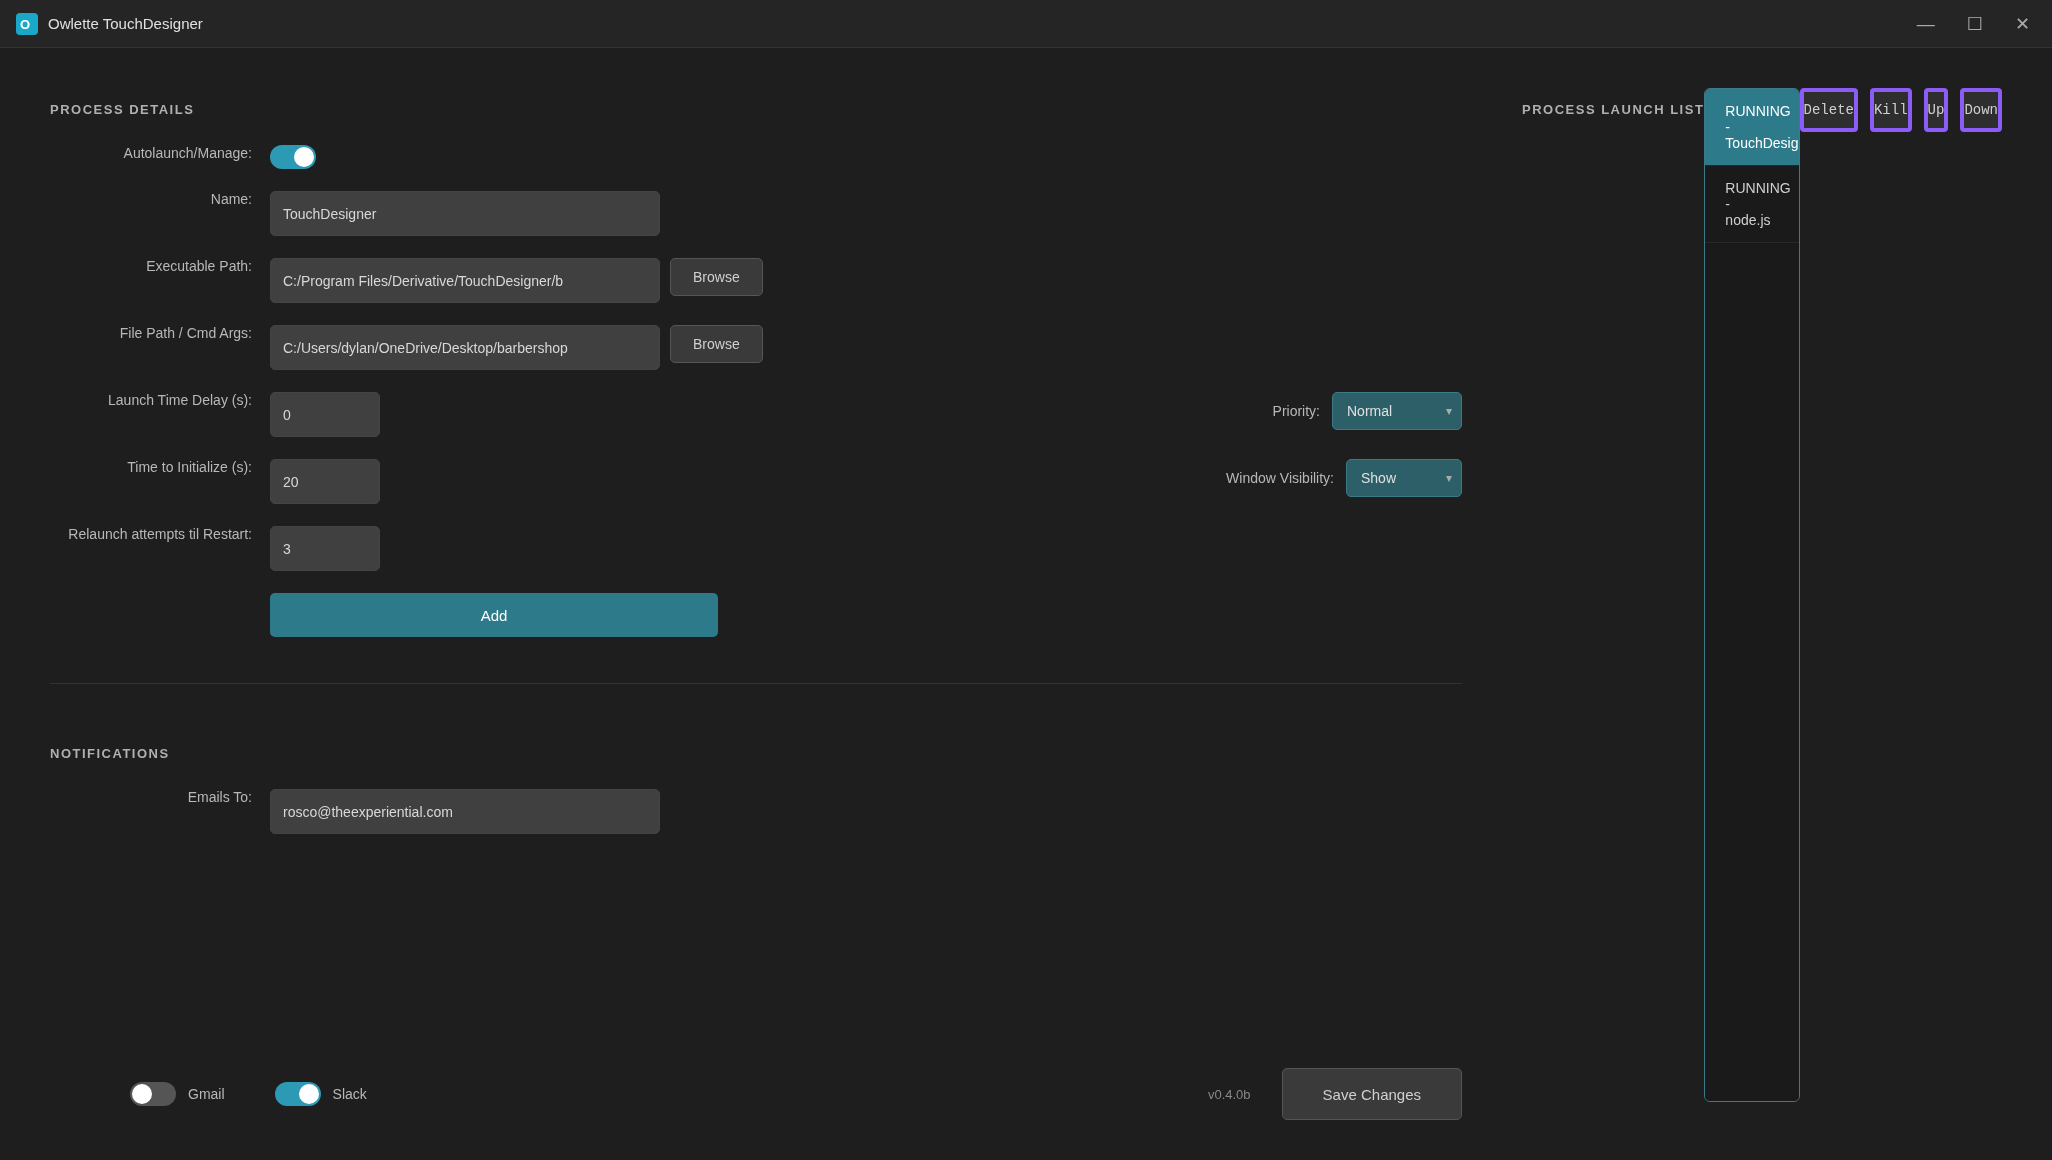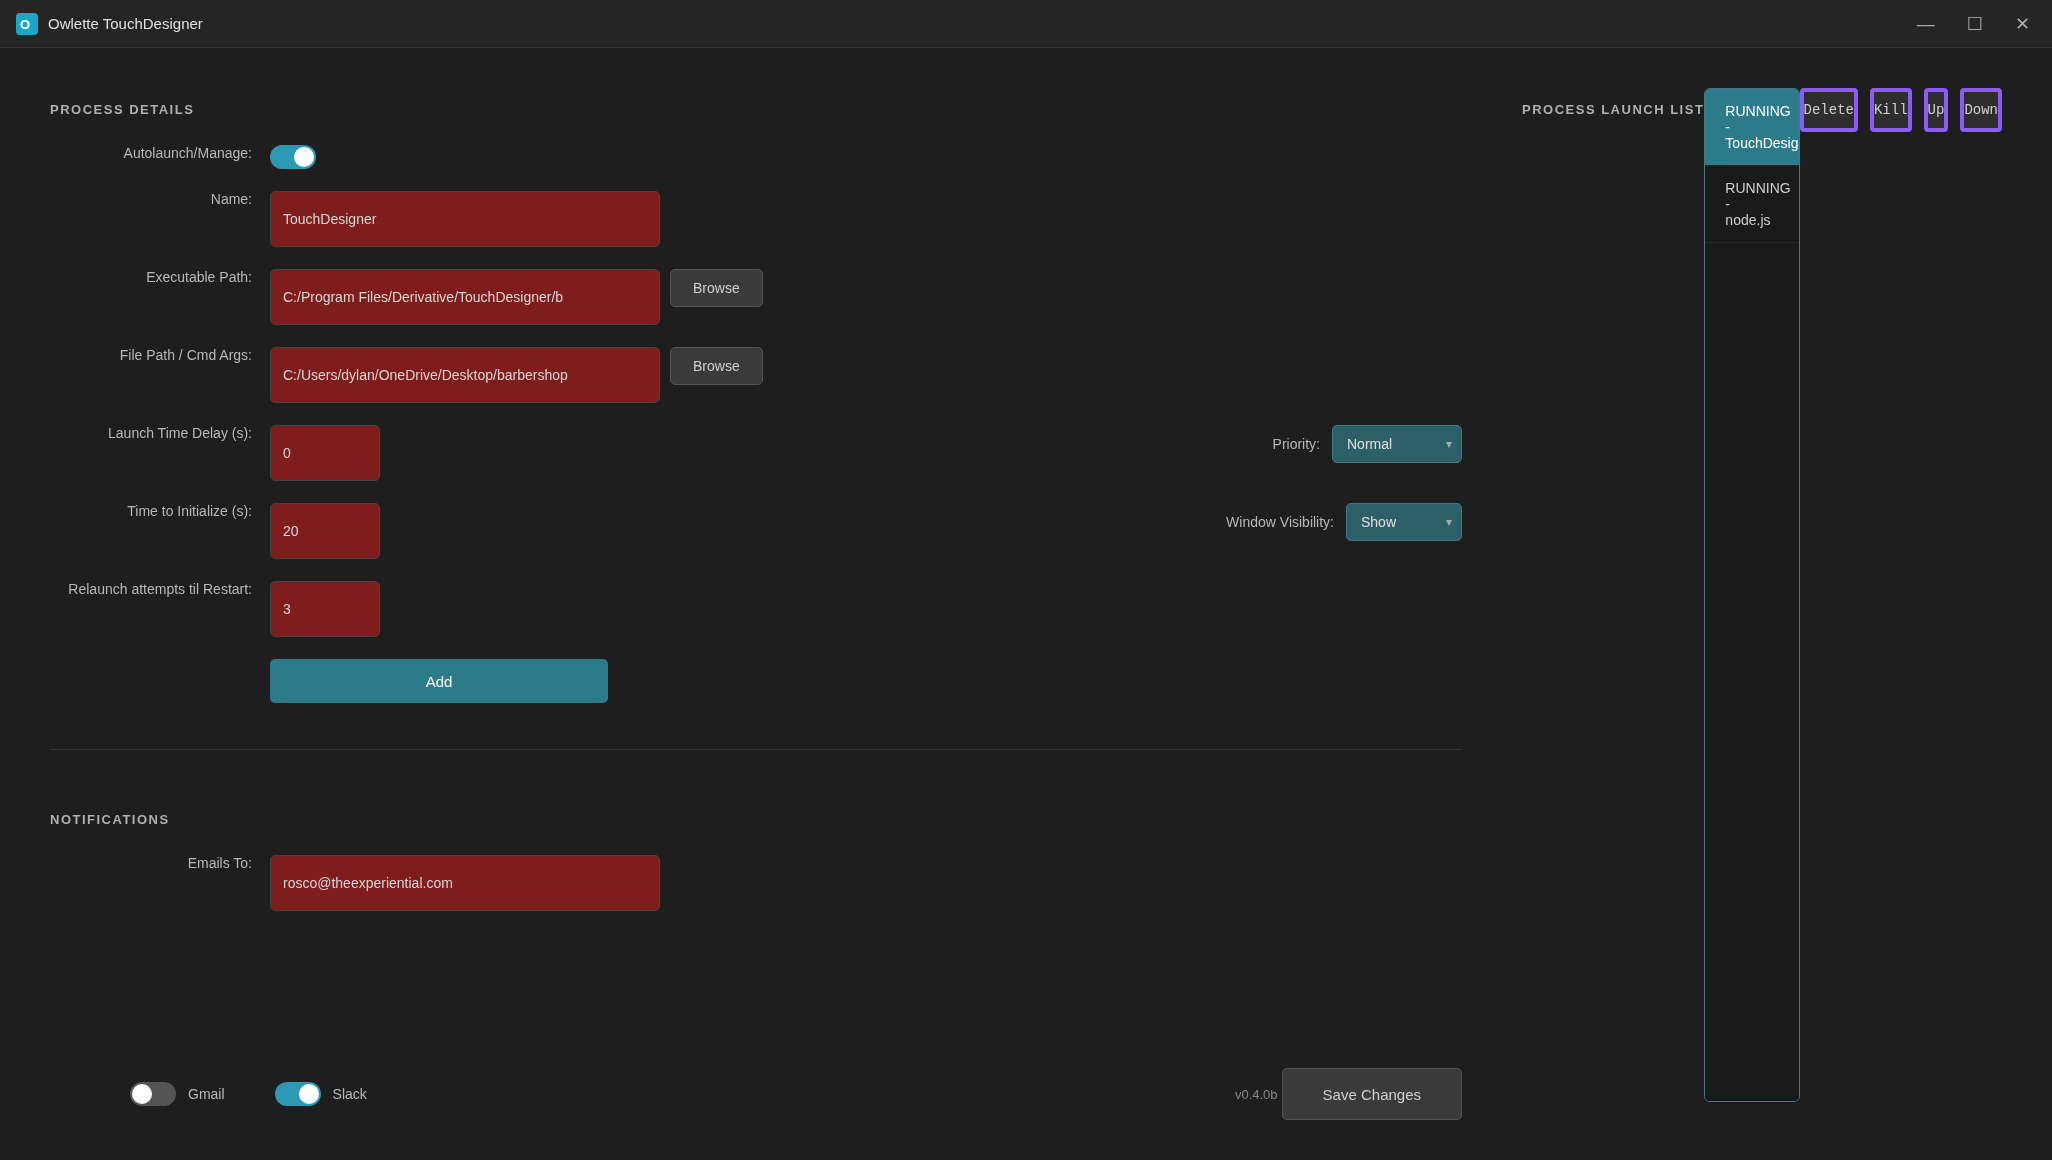--- a/index.html
+++ b/index.html
@@ -82,28 +82,28 @@
       margin-bottom: 22px;
     }
     .form-label {
       text-align: right;
       color: #b8b8b8;
       min-width: 220px;
       padding-right: 18px;
       font-size: 14px;
     }
     .form-input {
-      background: #7f1d1d;
+      background: #404040;
       border: 1px solid #444;
       border-radius: 5px;
       color: #d8d8d8;
       font-size: 14px;
       padding: 8px 12px;
       outline: none;
-      height: 56px;
+      height: 45px;
     }
     .input-wide { width: 390px; }
     .input-path { width: 390px; }
     .input-short { width: 110px; }
     .browse-btn {
       margin-left: 10px;
       background: #3a3a3a;
       border: 1px solid #555;
       border-radius: 5px;
       color: #d0d0d0;
@@ -151,21 +151,21 @@
       min-width: 100px;
     }
     .add-btn {
       background: #2d7a8a;
       border: none;
       border-radius: 5px;
       color: #ffffff;
       font-size: 15px;
       padding: 10px 0;
       cursor: pointer;
-      width: 338px;
+      width: 448px;
       height: 44px;
       margin-left: 220px;
       margin-bottom: 10px;
     }
     .divider {
       border: none;
       border-top: 1px solid #333;
       margin: 20px 0 28px 0;
     }
     .toggle-switch {
@@ -213,21 +213,21 @@
       align-items: center;
       gap: 12px;
     }
     .toggle-label {
       color: #b8b8b8;
       font-size: 14px;
     }
     .bottom-right {
       display: flex;
       align-items: center;
-      gap: 4px;
+      gap: 31px;
       margin-left: auto;
     }
     .version-text {
       color: #888;
       font-size: 13px;
     }
     .save-btn {
       background: #3a3a3a;
       border: 1px solid #555;
       border-radius: 5px;

